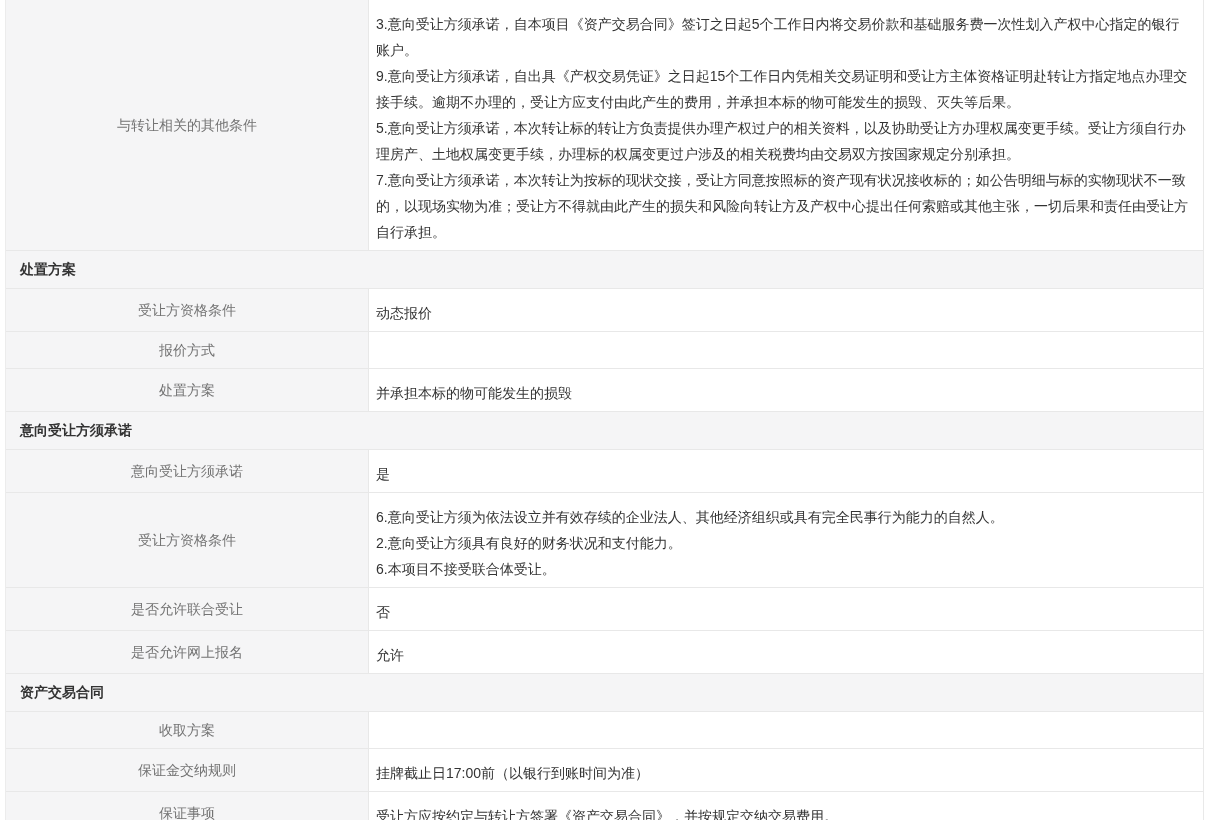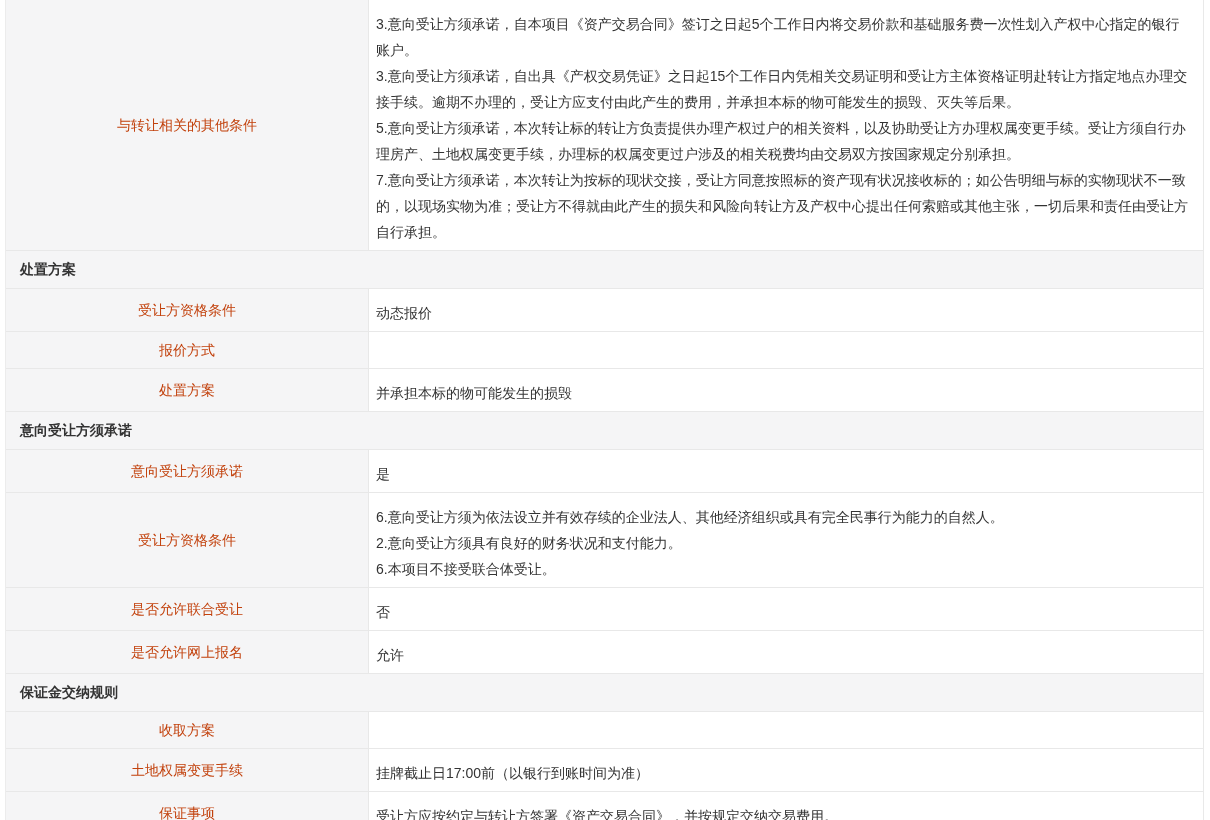--- a/index.html
+++ b/index.html
@@ -47,21 +47,21 @@
   .cell-label {
     width: 363px;
     flex: 0 0 363px;
     background: #f5f5f6;
     border-right: 1px solid #e8e8e8;
     display: flex;
     align-items: center;
     justify-content: center;
     text-align: center;
     padding: 8px 12px;
-    color: #c2410c;
+    color: #737373;
     line-height: 20px;
   }
   .cell-value {
     flex: 1 1 auto;
     padding: 11px 14px 5px 7px;
     display: flex;
     flex-direction: column;
     justify-content: center;
     color: #333333;
     line-height: 26px;
@@ -73,21 +73,21 @@
 </style>
 </head>
 <body>
 
 <div class="page">
   <div class="detail-table" id="detail-table">
       <div class="data-row">
         <div class="cell-label">与转让相关的其他条件</div>
         <div class="cell-value">
           <div class="para">3.意向受让方须承诺，自本项目《资产交易合同》签订之日起5个工作日内将交易价款和基础服务费一次性划入产权中心指定的银行账户。</div>
-          <div class="para">3.意向受让方须承诺，自出具《产权交易凭证》之日起15个工作日内凭相关交易证明和受让方主体资格证明赴转让方指定地点办理交接手续。逾期不办理的，受让方应支付由此产生的费用，并承担本标的物可能发生的损毁、灭失等后果。</div>
+          <div class="para">9.意向受让方须承诺，自出具《产权交易凭证》之日起15个工作日内凭相关交易证明和受让方主体资格证明赴转让方指定地点办理交接手续。逾期不办理的，受让方应支付由此产生的费用，并承担本标的物可能发生的损毁、灭失等后果。</div>
           <div class="para">5.意向受让方须承诺，本次转让标的转让方负责提供办理产权过户的相关资料，以及协助受让方办理权属变更手续。受让方须自行办理房产、土地权属变更手续，办理标的权属变更过户涉及的相关税费均由交易双方按国家规定分别承担。</div>
           <div class="para">7.意向受让方须承诺，本次转让为按标的现状交接，受让方同意按照标的资产现有状况接收标的；如公告明细与标的实物现状不一致的，以现场实物为准；受让方不得就由此产生的损失和风险向转让方及产权中心提出任何索赔或其他主张，一切后果和责任由受让方自行承担。</div>
         </div>
       </div>
       <div class="section-row">
         <span class="section-title">处置方案</span>
       </div>
       <div class="data-row">
         <div class="cell-label">受让方资格条件</div>
         <div class="cell-value">动态报价</div>
@@ -117,28 +117,28 @@
       </div>
       <div class="data-row">
         <div class="cell-label">是否允许联合受让</div>
         <div class="cell-value">否</div>
       </div>
       <div class="data-row">
         <div class="cell-label">是否允许网上报名</div>
         <div class="cell-value">允许</div>
       </div>
       <div class="section-row">
-        <span class="section-title">保证金交纳规则</span>
+        <span class="section-title">资产交易合同</span>
       </div>
       <div class="data-row">
         <div class="cell-label">收取方案</div>
         <div class="cell-value"></div>
       </div>
       <div class="data-row">
-        <div class="cell-label">土地权属变更手续</div>
+        <div class="cell-label">保证金交纳规则</div>
         <div class="cell-value">挂牌截止日17:00前（以银行到账时间为准）</div>
       </div>
       <div class="data-row">
         <div class="cell-label">保证事项</div>
         <div class="cell-value">受让方应按约定与转让方签署《资产交易合同》，并按规定交纳交易费用。</div>
       </div>
     </div>
 </div>
 
 </body></html>

